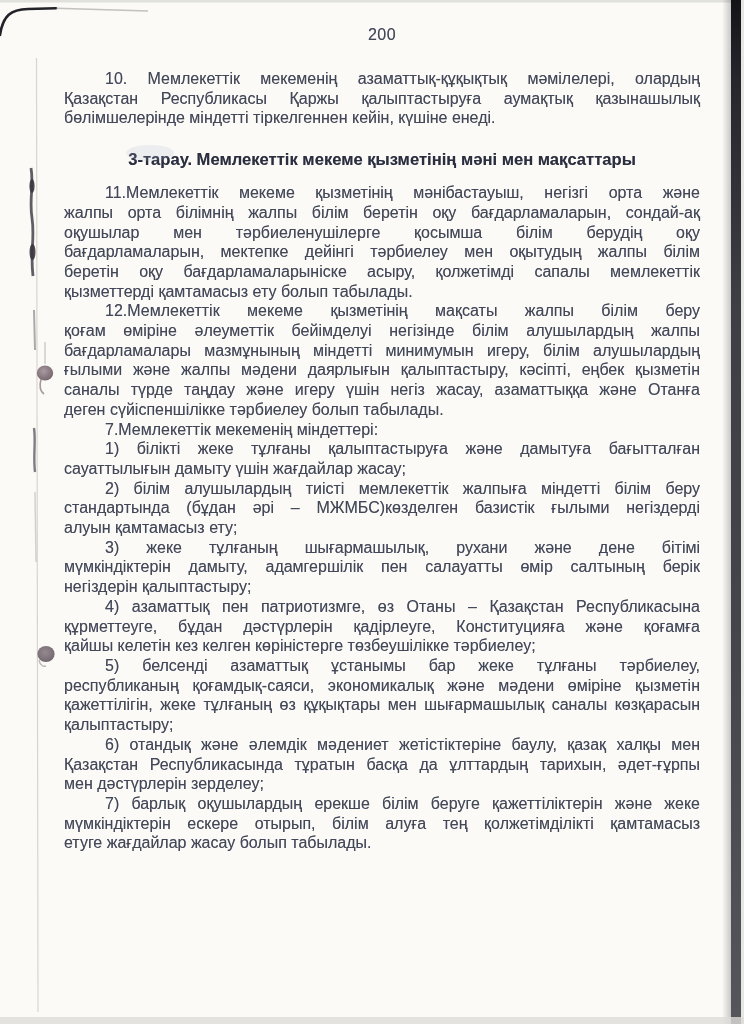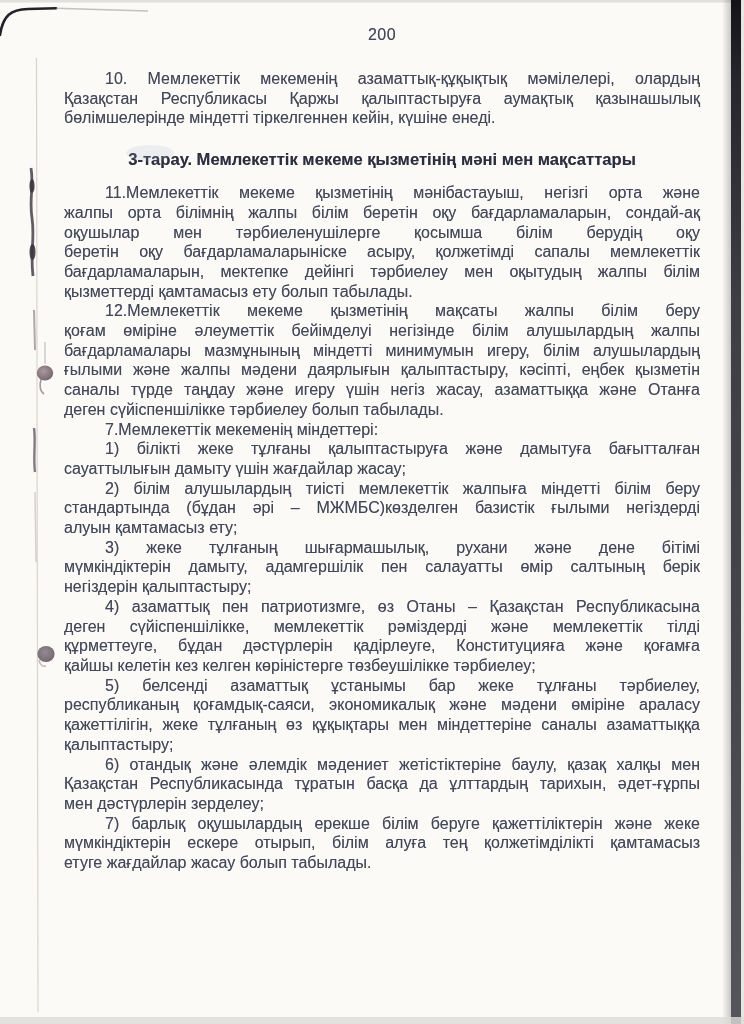--- a/index.html
+++ b/index.html
@@ -55,22 +55,22 @@
           <div class="line">Қазақстан Республикасы Қаржы қалыптастыруға аумақтық қазынашылық</div>
           <div class="line last">бөлімшелерінде міндетті тіркелгеннен кейін, күшіне енеді.</div>
         </div>
         <div class="heading">
           <div class="line first last">3-тарау. Мемлекеттік мекеме қызметінің мәні мен мақсаттары</div>
         </div>
         <div class="para">
           <div class="line first">11.Мемлекеттік мекеме қызметінің мәнібастауыш, негізгі орта және</div>
           <div class="line">жалпы орта білімнің жалпы білім беретін оқу бағдарламаларын, сондай-ақ</div>
           <div class="line">оқушылар мен тәрбиеленушілерге қосымша білім берудің оқу</div>
+          <div class="line">бағдарламаларын, мектепке дейінгі тәрбиелеу мен оқытудың жалпы білім</div>
           <div class="line">беретін оқу бағдарламаларыніске асыру, қолжетімді сапалы мемлекеттік</div>
-          <div class="line">бағдарламаларын, мектепке дейінгі тәрбиелеу мен оқытудың жалпы білім</div>
           <div class="line last">қызметтерді қамтамасыз ету болып табылады.</div>
         </div>
         <div class="para">
           <div class="line first">12.Мемлекеттік мекеме қызметінің мақсаты жалпы білім беру</div>
           <div class="line">қоғам өміріне әлеуметтік бейімделуі негізінде білім алушылардың жалпы</div>
           <div class="line">бағдарламалары мазмұнының міндетті минимумын игеру, білім алушылардың</div>
           <div class="line">ғылыми және жалпы мәдени даярлығын қалыптастыру, кәсіпті, еңбек қызметін</div>
           <div class="line">саналы түрде таңдау және игеру үшін негіз жасау, азаматтыққа және Отанға</div>
           <div class="line last">деген сүйіспеншілікке тәрбиелеу болып табылады.</div>
         </div>
@@ -86,28 +86,27 @@
           <div class="line">стандартында (бұдан әрі – МЖМБС)көзделген базистік ғылыми негіздерді</div>
           <div class="line last">алуын қамтамасыз ету;</div>
         </div>
         <div class="para">
           <div class="line first">3) жеке тұлғаның шығармашылық, рухани және дене бітімі</div>
           <div class="line">мүмкіндіктерін дамыту, адамгершілік пен салауатты өмір салтының берік</div>
           <div class="line last">негіздерін қалыптастыру;</div>
         </div>
         <div class="para">
           <div class="line first">4) азаматтық пен патриотизмге, өз Отаны – Қазақстан Республикасына</div>
-          <div class="line">деген сүйіспеншілікке, мемлекеттік рәміздерді және мемлекеттік тілді</div>
           <div class="line">құрметтеуге, бұдан дәстүрлерін қадірлеуге, Конституцияға және қоғамға</div>
           <div class="line last">қайшы келетін кез келген көріністерге төзбеушілікке тәрбиелеу;</div>
         </div>
         <div class="para">
           <div class="line first">5) белсенді азаматтық ұстанымы бар жеке тұлғаны тәрбиелеу,</div>
-          <div class="line">республиканың қоғамдық-саяси, экономикалық және мәдени өміріне араласу</div>
-          <div class="line">қажеттілігін, жеке тұлғаның өз құқықтары мен міндеттеріне саналы азаматтыққа</div>
+          <div class="line">республиканың қоғамдық-саяси, экономикалық және мәдени өміріне қызметін</div>
+          <div class="line">қажеттілігін, жеке тұлғаның өз құқықтары мен шығармашылық саналы көзқарасын</div>
           <div class="line last">қалыптастыру;</div>
         </div>
         <div class="para">
           <div class="line first">6) отандық және әлемдік мәдениет жетістіктеріне баулу, қазақ халқы мен</div>
           <div class="line">Қазақстан Республикасында тұратын басқа да ұлттардың тарихын, әдет-ғұрпы</div>
           <div class="line last">мен дәстүрлерін зерделеу;</div>
         </div>
         <div class="para">
           <div class="line first">7) барлық оқушылардың ерекше білім беруге қажеттіліктерін және жеке</div>
           <div class="line">мүмкіндіктерін ескере отырып, білім алуға тең қолжетімділікті қамтамасыз</div>

